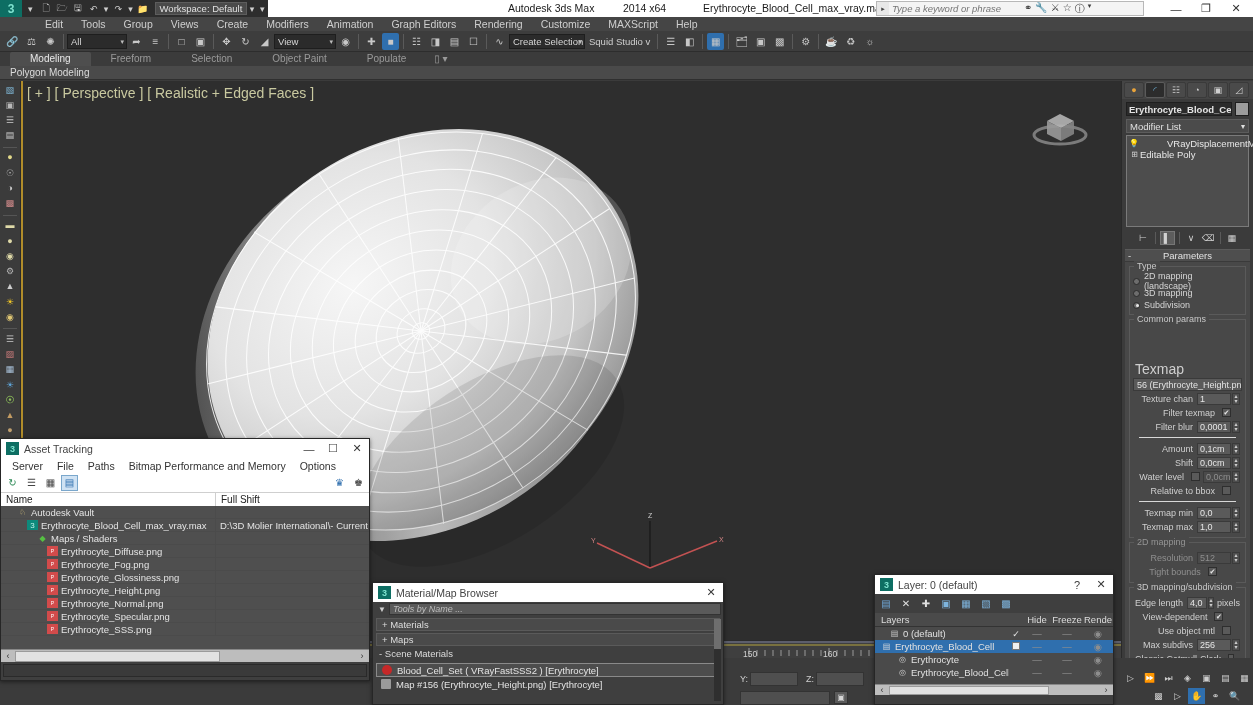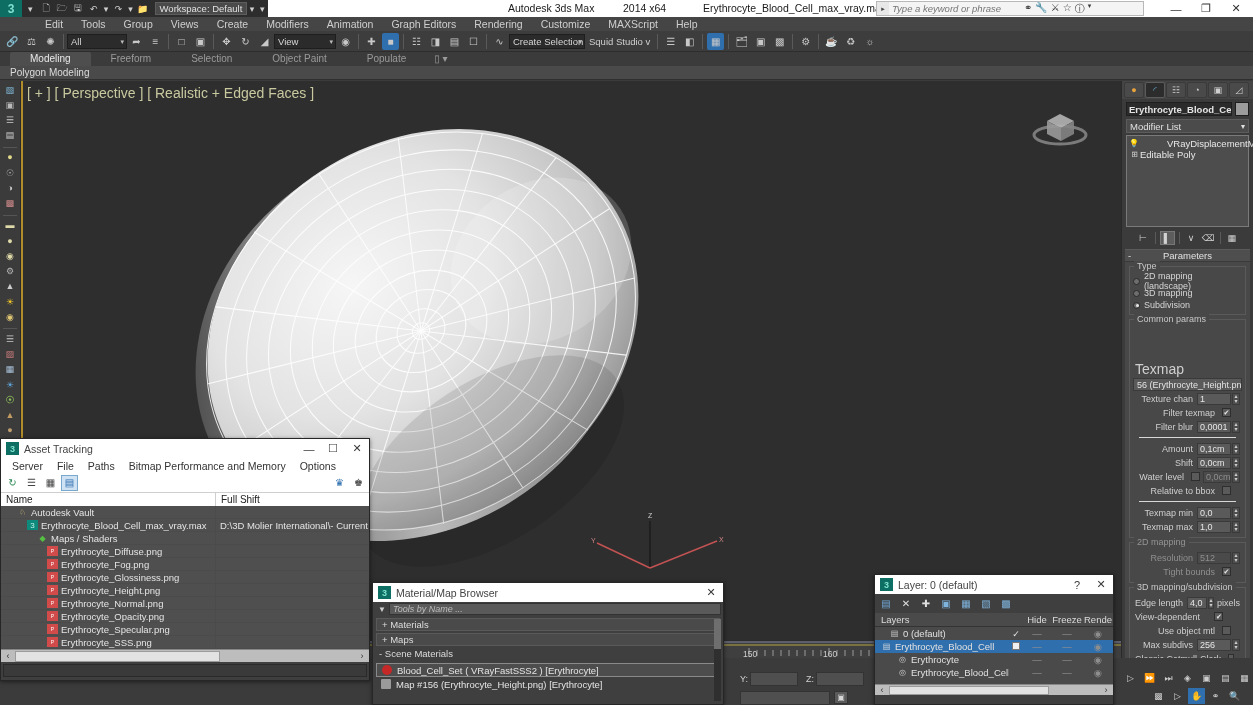--- a/index.html
+++ b/index.html
@@ -660,36 +660,36 @@
       </div>
     </div>
 
     <div class="groupbox" style="padding-top:7px">
       <div class="gtitle" style="color:#949494">2D mapping</div>
       <div class="fieldrow">
         <span class="lbl" style="color:#8f8f8f">Resolution</span>
         <span class="spin dis">512</span>
         <span class="spinbtn">▴<br>▾</span>
       </div>
-      <div class="fieldrow" style="justify-content:flex-end">
+      <div class="fieldrow" style="justify-content:center">
         <span class="lbl" style="flex:none;color:#8f8f8f">Tight bounds</span>
         <span class="chk">✔</span>
         <span style="width:9px"></span>
       </div>
     </div>
 
     <div class="groupbox" style="padding-top:7px;margin-bottom:0">
       <div class="gtitle">3D mapping/subdivision</div>
       <div class="fieldrow">
         <span class="lbl">Edge length</span>
         <span class="spin" style="width:28px">4,0</span>
         <span class="spinbtn">▴<br>▾</span>
         <span style="font-size:9px;color:#cfcfcf;padding-left:3px">pixels</span>
       </div>
-      <div class="fieldrow" style="justify-content:space-between">
+      <div class="fieldrow" style="justify-content:center">
         <span class="lbl" style="flex:none">View-dependent</span>
         <span class="chk">✔</span>
         <span style="width:9px"></span>
       </div>
       <div class="fieldrow" style="justify-content:flex-end">
         <span class="lbl" style="flex:none">Use object mtl</span>
         <span class="chk"></span>
         <span style="width:9px"></span>
       </div>
       <div class="fieldrow">
@@ -867,27 +867,20 @@
     <div class="at-row">
       <div class="c1" style="padding-left:46px">
           <span class="ficon-sm" style="background:#d24b4b;color:#fff;font-size:5px">P</span>
           <span>Erythrocyte_Normal.png</span>
         </div>
       <div class="c2"></div>
     </div>
     <div class="at-row">
       <div class="c1" style="padding-left:46px">
           <span class="ficon-sm" style="background:#d24b4b;color:#fff;font-size:5px">P</span>
-          <span>Erythrocyte_Opacity.png</span>
-        </div>
-      <div class="c2"></div>
-    </div>
-    <div class="at-row">
-      <div class="c1" style="padding-left:46px">
-          <span class="ficon-sm" style="background:#d24b4b;color:#fff;font-size:5px">P</span>
           <span>Erythrocyte_Specular.png</span>
         </div>
       <div class="c2"></div>
     </div>
     <div class="at-row">
       <div class="c1" style="padding-left:46px">
           <span class="ficon-sm" style="background:#d24b4b;color:#fff;font-size:5px">P</span>
           <span>Erythrocyte_SSS.png</span>
         </div>
       <div class="c2"></div>

